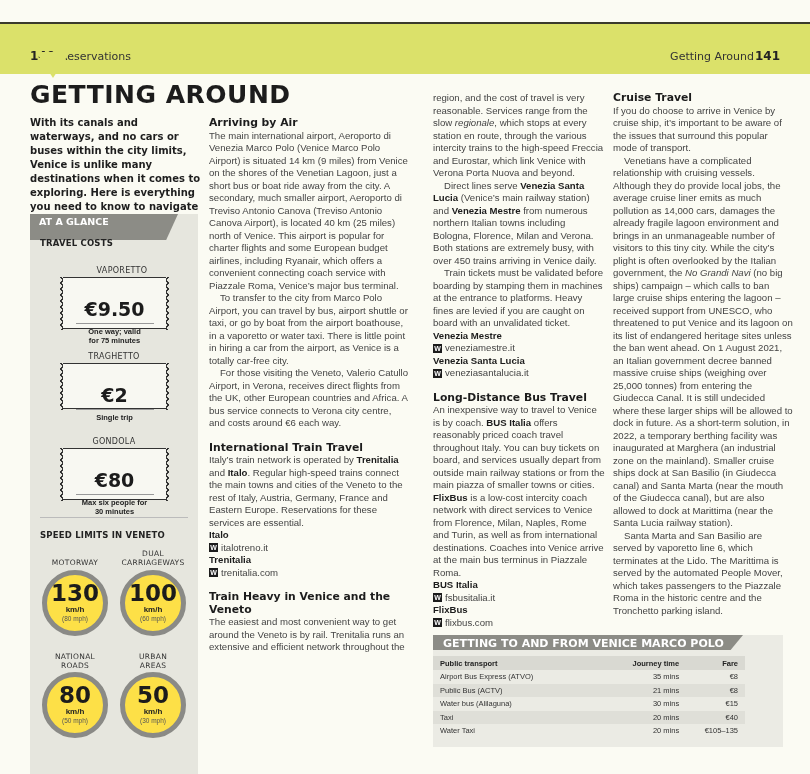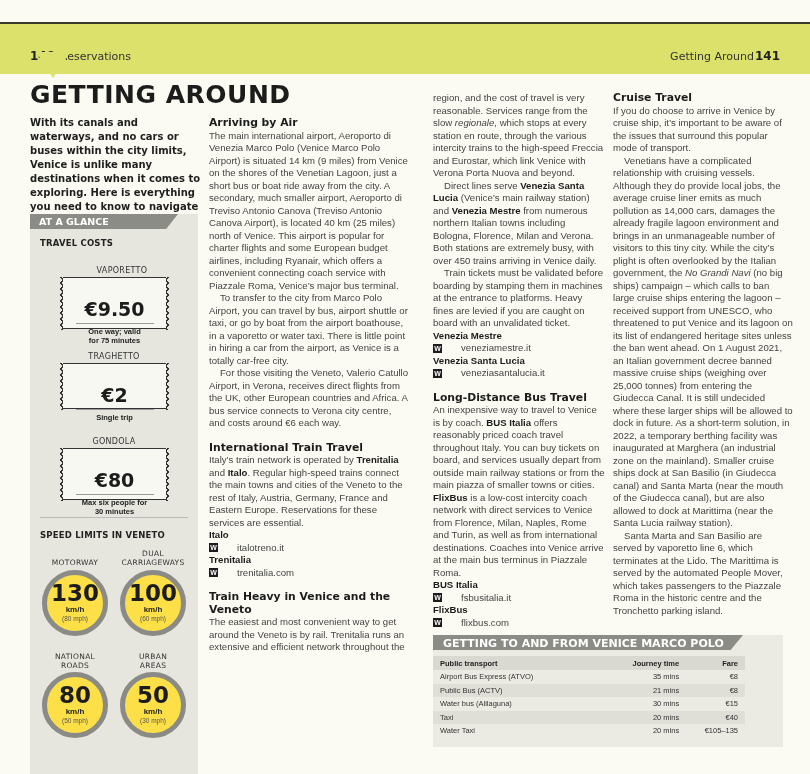--- a/index.html
+++ b/index.html
@@ -29,21 +29,21 @@
   .intro {
     position: absolute; left: 30px; top: 116px; width: 172px;
     font-family: "DejaVu Sans", sans-serif; font-weight: bold;
     font-size: 10px; line-height: 14px; color: #1e1e1e;
   }
   .glance {
     position: absolute; left: 30px; top: 214px; width: 168px; height: 560px;
     background: #e6e6de;
   }
   .glance-head {
-    position: absolute; left: 0; top: 0; width: 148px; height: 15px;
+    position: absolute; left: 0; top: 0; width: 148px; height: 26px;
     background: #8c8c86; color: #fff; font-weight: bold; font-size: 9.5px;
     padding: 2px 0 0 9px; clip-path: polygon(0 0, 100% 0, 92% 100%, 0 100%);
     font-family: "DejaVu Sans", sans-serif;
   }
   .glance-sub { position: absolute; left: 10px; font-size: 8.5px; font-weight: bold; color: #222; font-family: "DejaVu Sans", sans-serif; letter-spacing: 0.2px; }
   .ticket-label { position: absolute; left: 0; width: 168px; text-align: center; font-size: 8px; color: #333; letter-spacing: 0.3px; font-family: "DejaVu Sans", sans-serif; }
   .ticket {
     position: absolute; left: 33px; width: 103px; height: 52px;
     background: #f8f8f2; border-top: 1.5px solid #333; border-bottom: 1.5px solid #333;
     text-align: center;
@@ -67,21 +67,21 @@
   .speed-circle .val { font-size: 23px; font-weight: bold; color: #1c1c1c; margin-top: 6px; line-height: 24px; font-family: "DejaVu Sans", sans-serif; }
   .speed-circle .unit { font-size: 8px; font-weight: bold; color: #222; line-height: 9px; }
   .speed-circle .mph { font-size: 6.5px; color: #555; line-height: 9px; }
 
   .col { position: absolute; font-size: 9.6px; line-height: 12.5px; color: #444; }
   .col h2 { font-family: "DejaVu Sans", sans-serif; font-size: 10.8px; font-weight: bold; color: #1c1c1c; line-height: 12.5px; }
   .col p { text-indent: 0; }
   .col p.ind { text-indent: 11px; }
   .col b { color: #1c1c1c; }
   .col .lk { color: #1c1c1c; font-weight: bold; }
-  .col .web { display: flex; align-items: center; gap: 19px; }
+  .col .web { display: flex; align-items: center; gap: 3px; }
   .wicon { display: inline-block; width: 9px; height: 9px; background: #1c1c1c; color: #fff; font-size: 7px; font-weight: bold; line-height: 9px; text-align: center; }
   .gap { height: 12px; }
 
   .airport {
     position: absolute; left: 433px; top: 635px; width: 350px; height: 112px;
     background: #ebebe4;
   }
   .airport-head {
     position: absolute; left: 0; top: 0; width: 310px; height: 15px;
     background: #8c8c86; color: #fff; font-weight: bold; font-size: 11px;

